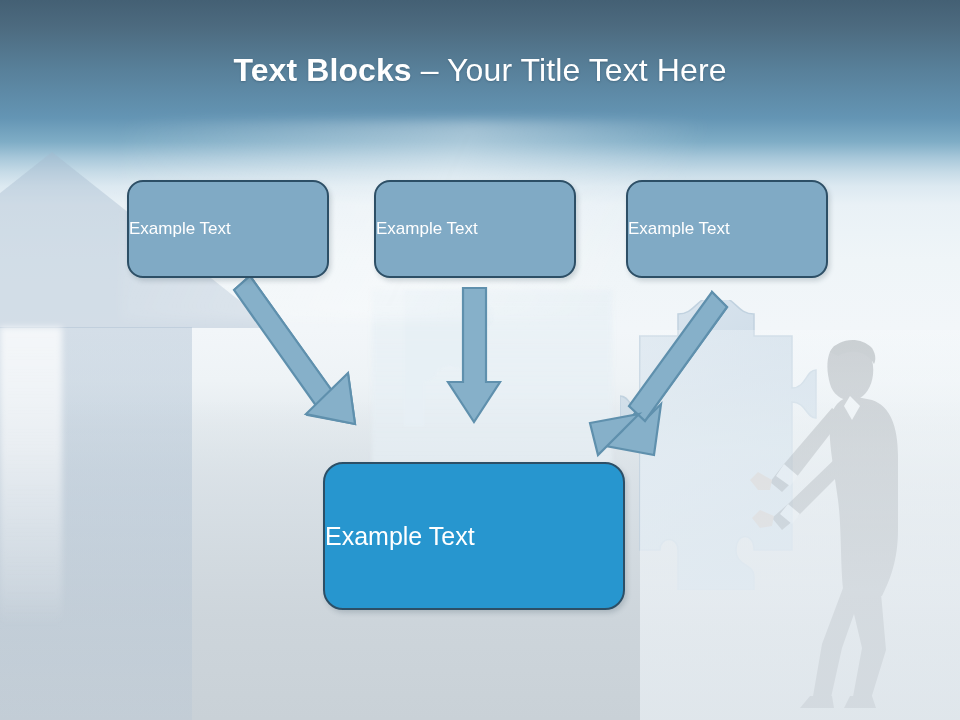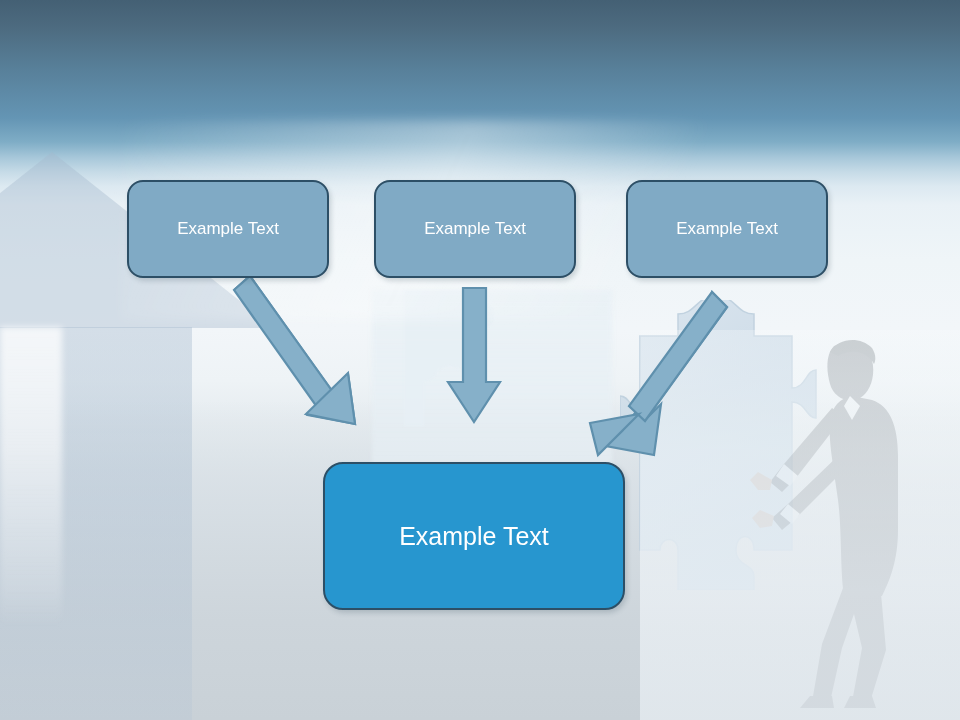--- a/index.html
+++ b/index.html
@@ -171,21 +171,20 @@
   .title .strong { font-weight: bold; }
 
   
   .node {
     position: absolute;
     box-sizing: border-box;
     border: 2px solid #2d4f66;
     border-radius: 16px;
     display: flex;
     align-items: center;
-    justify-content: center;
     color: #ffffff;
     box-shadow: 2px 3px 5px rgba(60,80,95,0.22);
   }
   .node-top {
     background: #80aac5;
     font-size: 17px;
     width: 202px;
     height: 98px;
     top: 180px;
   }
@@ -299,20 +298,23 @@
       <polygon class="arrow-shape" points="463,288 486,288 486,382 500,382 474,422 448,382 463,382"></polygon>
     </g>
 
     <g>
       <polygon class="arrow-shape" points="712,292 727,307 645,420 661,404 654,455 606,446 622,431 704,318"></polygon>
       <polygon class="arrow-shape" points="712,292 727,307 645,421 629,406"></polygon>
       <polygon class="arrow-shape" points="590,423 639,414 598,455"></polygon>
     </g>
   </svg>
 
+  <div class="title">
+    <span class="strong">Text Blocks</span><span> – </span><span>Your Title Text Here</span>
+  </div>
 
   <div class="node node-top" id="node-top-1">
     <span>Example Text</span>
   </div>
 
   <div class="node node-top" id="node-top-2">
     <span>Example Text</span>
   </div>
 
   <div class="node node-top" id="node-top-3">

